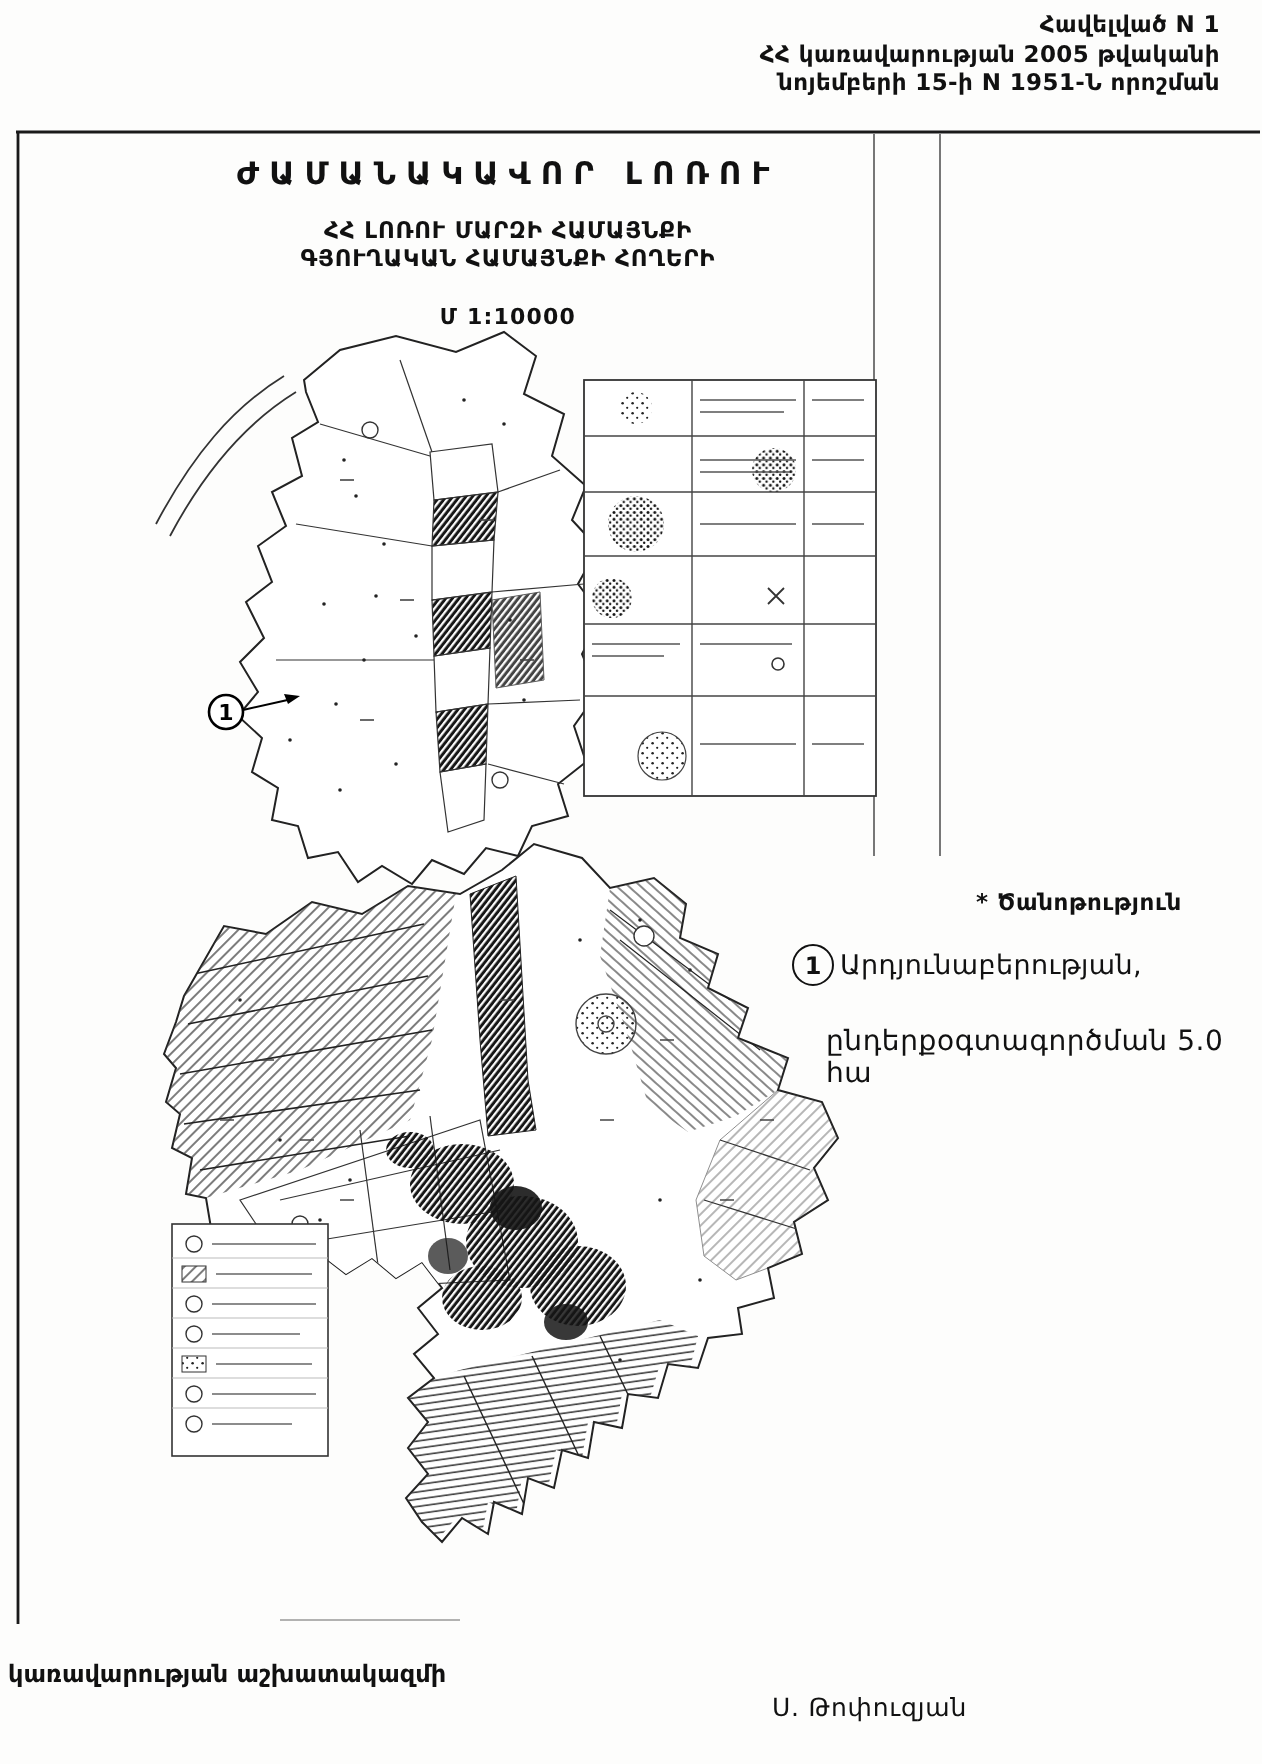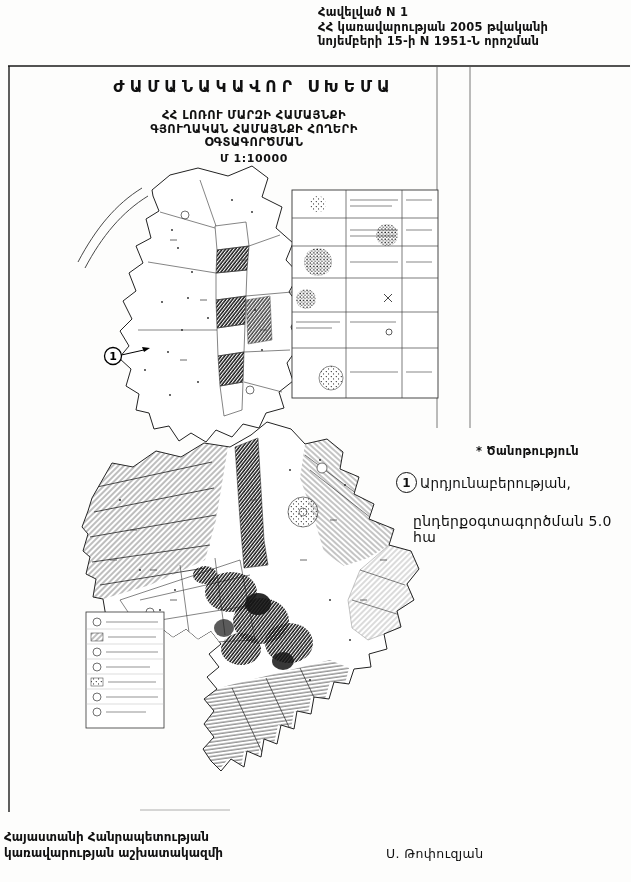--- a/index.html
+++ b/index.html
@@ -1,27 +1,27 @@
 <!DOCTYPE html>
 <html><head>
 <meta charset="utf-8">
 <style>
   html,body{margin:0;padding:0;background:#ffffff;}
   .sheet{position:relative;width:631px;height:882px;background:#fdfdfc;
          font-family:"DejaVu Sans",sans-serif;color:#111;overflow:hidden;margin:0 auto;}
   svg.map{position:absolute;left:0;top:0;}
 
-  .decree{position:absolute;top:5px;left:318px;width:292px;text-align:left;
+  .decree{position:absolute;top:5px;left:318px;width:292px;text-align:right;
           font-weight:bold;font-size:11.5px;line-height:14.5px;letter-spacing:.2px;}
   .titleblock{position:absolute;top:78px;left:58px;width:392px;text-align:center;}
   .maintitle{font-size:15.5px;font-weight:bold;letter-spacing:5px;margin-bottom:13px;}
   .sub{font-size:11.5px;font-weight:bold;letter-spacing:.4px;line-height:13.5px;}
-  .scale{font-size:11px;font-weight:bold;margin-top:2px;letter-spacing:.6px;}
-
-  .note-star{position:absolute;left:476px;top:444px;font-size:11.5px;font-weight:600;letter-spacing:.3px;}
+  .scale{font-size:11px;font-weight:bold;margin-top:16px;letter-spacing:.6px;}
+
+  .note-star{position:absolute;left:488px;top:444px;font-size:11.5px;font-weight:600;letter-spacing:.3px;}
   .note1{position:absolute;left:396px;top:472px;display:flex;align-items:center;gap:3px;}
   .circnum{width:19px;height:19px;border:1.7px solid #111;border-radius:50%;
            display:inline-flex;align-items:center;justify-content:center;
            font-size:12px;font-weight:bold;flex:0 0 auto;}
   .note1-text{font-size:13.5px;letter-spacing:.2px;}
   .note1b{position:absolute;left:413px;top:513px;font-size:14px;letter-spacing:.3px;}
 
   .footerleft{position:absolute;left:4px;top:830px;font-weight:bold;font-size:12px;line-height:15.5px;}
   .signature{position:absolute;left:386px;top:846px;font-weight:normal;font-size:12.5px;letter-spacing:.4px;}
 </style>
@@ -277,33 +277,31 @@
     </g>
   </svg>
 
   <header class="decree">
     <div>Հավելված  N 1</div>
     <div>ՀՀ կառավարության 2005 թվականի</div>
     <div>նոյեմբերի 15-ի N 1951-Ն որոշման</div>
   </header>
 
   <div class="titleblock">
-    <div class="maintitle">ԺԱՄԱՆԱԿԱՎՈՐ ՍԽԵՄԱ</div>
+    <div class="maintitle">ԺԱՄԱՆԱԿԱՎՈՐ ԼՈՌՈՒ</div>
     <div class="sub">ՀՀ ԼՈՌՈՒ ՄԱՐԶԻ ՀԱՄԱՅՆՔԻ</div>
     <div class="sub">ԳՅՈՒՂԱԿԱՆ ՀԱՄԱՅՆՔԻ ՀՈՂԵՐԻ</div>
-    <div class="sub">ՕԳՏԱԳՈՐԾՄԱՆ</div>
     <div class="scale">Մ 1:10000</div>
   </div>
 
   <div class="note-star">* Ծանոթություն</div>
   <div class="note1">
     <span class="circnum">1</span>
     <span class="note1-text">Արդյունաբերության,</span>
   </div>
   <div class="note1b">ընդերքօգտագործման  5.0 հա</div>
 
   <footer class="footerleft">
-    <div>Հայաստանի Հանրապետության</div>
     <div>կառավարության աշխատակազմի</div>
   </footer>
   <div class="signature">Ս. Թոփուզյան</div>
 
 </div>
 
 </body></html>

